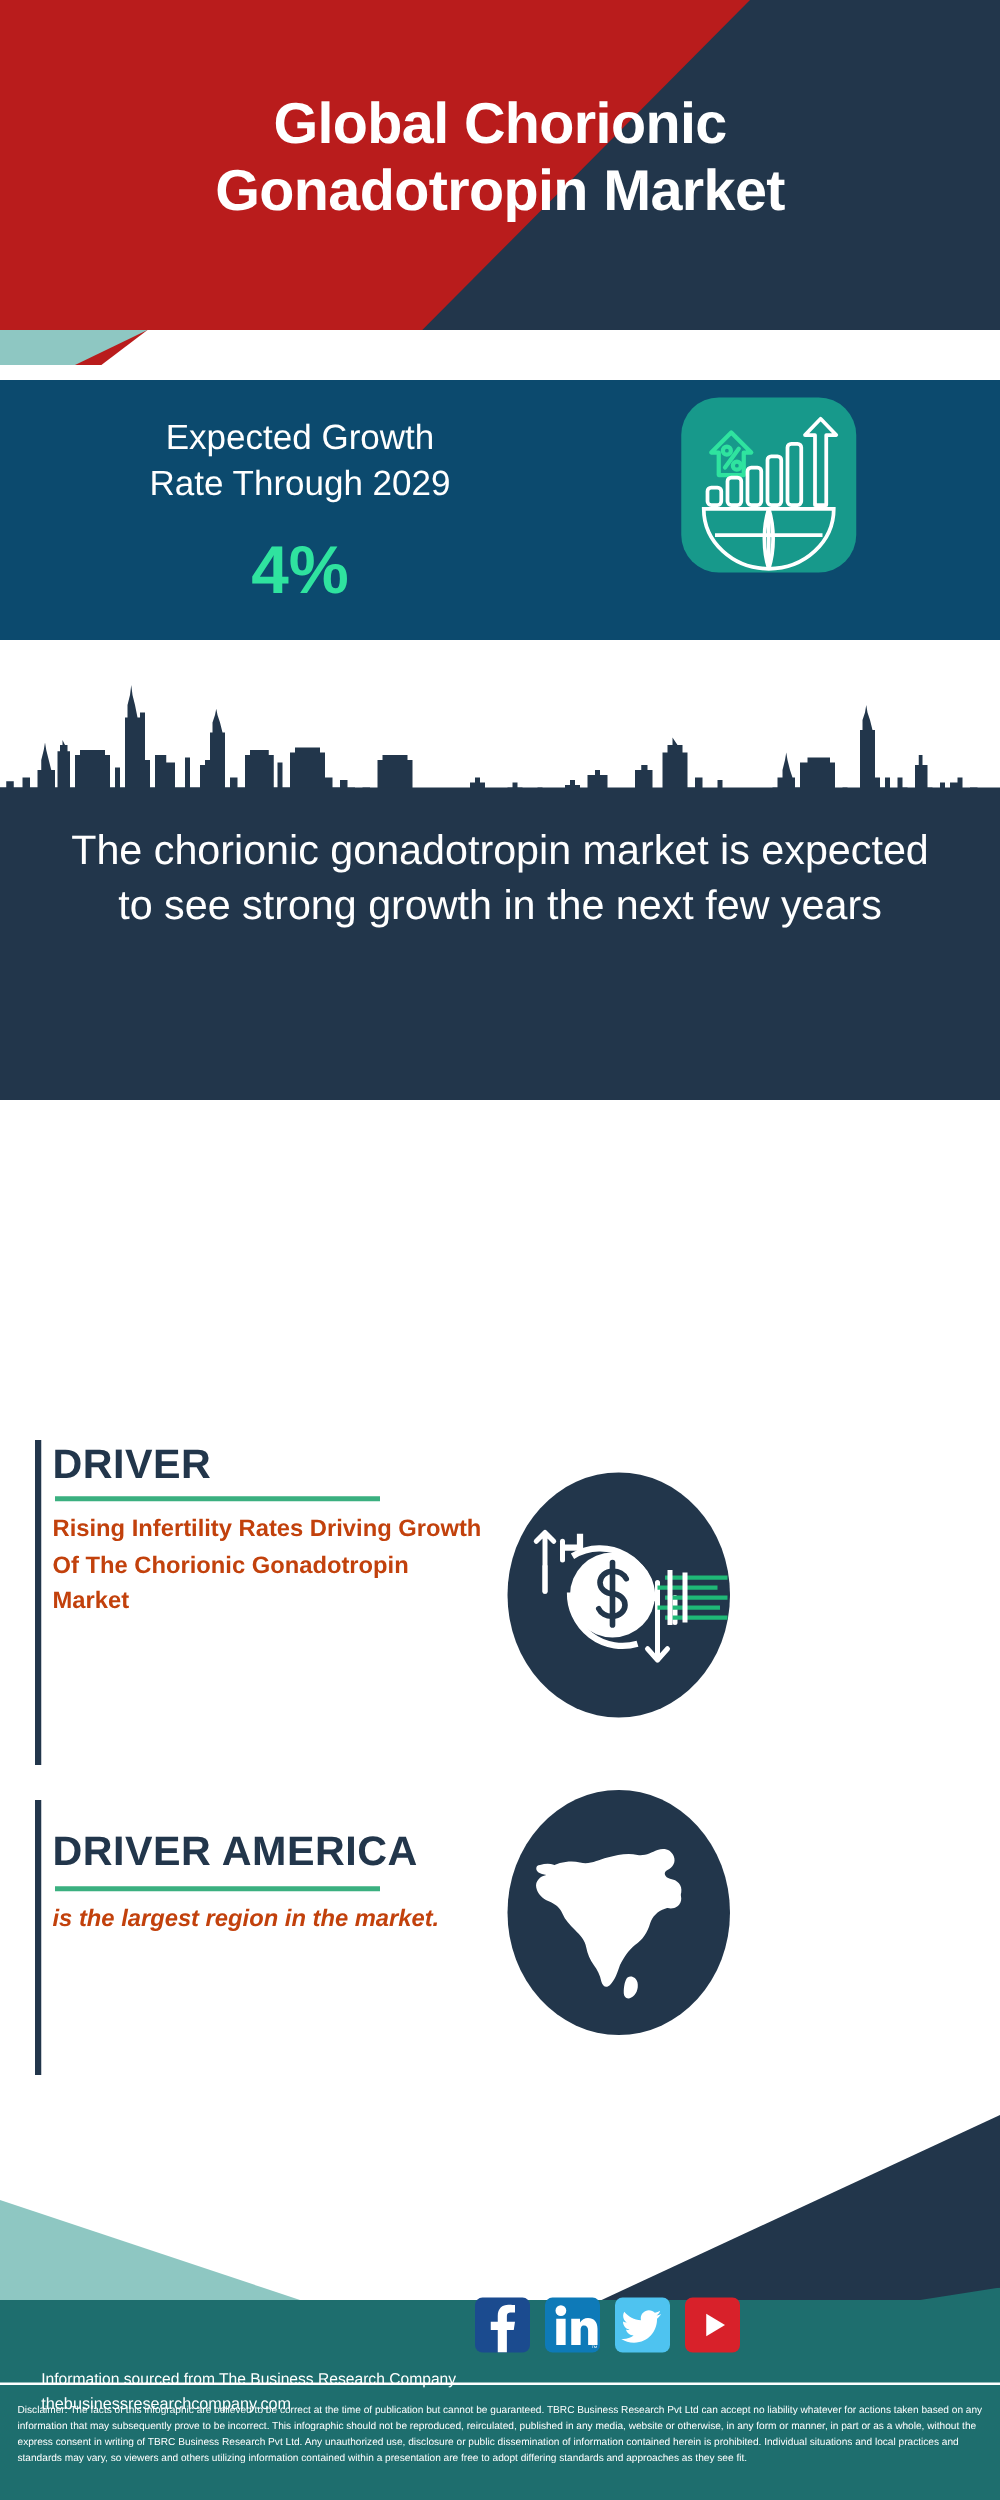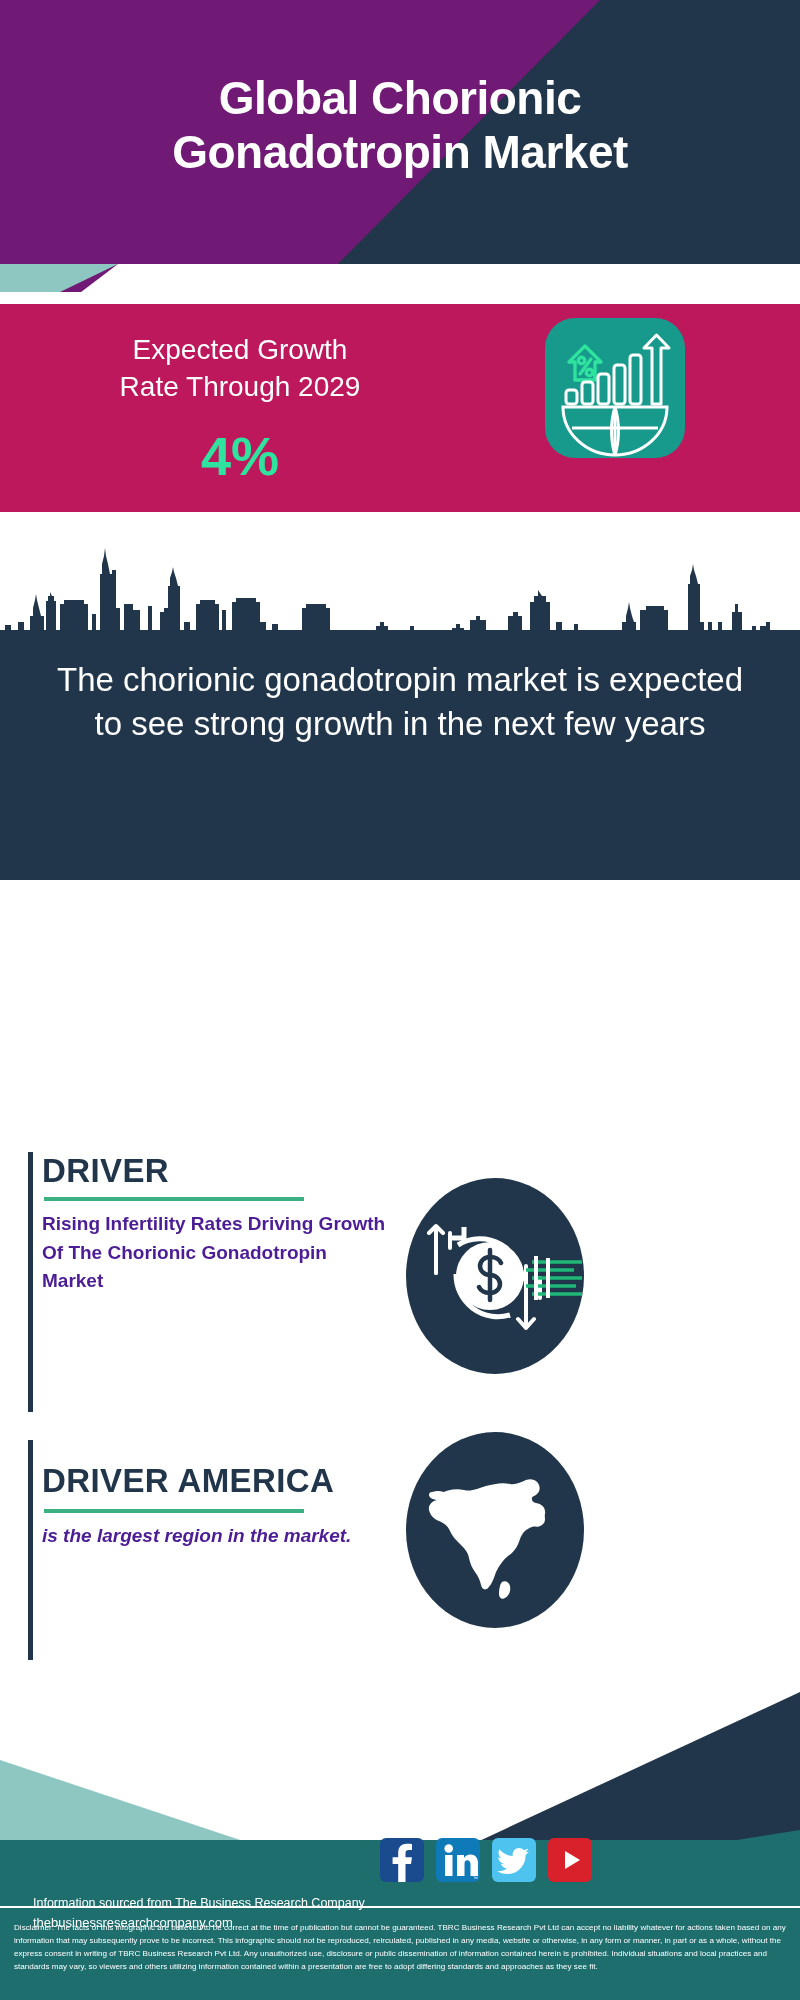--- a/index.html
+++ b/index.html
@@ -7,21 +7,21 @@
   body {
     width:800px; height:2000px;
     font-family:"Liberation Sans", sans-serif;
     position:relative; overflow:hidden;
     background:#ffffff;
   }
 
   
   .header {
     position:absolute; left:0; top:0; width:800px; height:292px;
-    background:#701a75; overflow:hidden;
+    background:#b91c1c; overflow:hidden;
   }
   .header .diag-dark {
     position:absolute; left:0; top:0; width:800px; height:292px;
     background:#22364b;
     clip-path: polygon(310px 292px, 600px 0px, 800px 0px, 800px 292px);
   }
   .header-title {
     position:absolute; left:0; top:72px; width:800px;
     text-align:center; color:#ffffff;
     font-size:46px; line-height:1.17; font-weight:bold;
@@ -37,21 +37,21 @@
   }
   .band-white {
     position:absolute; left:0; top:264px; width:800px; height:44px;
     background:#ffffff;
     clip-path: polygon(118px 0, 800px 0, 800px 44px, 60px 44px);
   }
 
   
   .growth {
     position:absolute; left:0; top:304px; width:800px; height:208px;
-    background:#be185d;
+    background:#0c4a6e;
   }
   .growth-text {
     position:absolute; left:30px; top:28px; width:420px;
     text-align:center; color:#ffffff;
     font-size:28px; line-height:1.32; font-weight:normal;
   }
   .growth-pct {
     position:absolute; left:30px; top:125px; width:420px;
     text-align:center; color:#2fe39f;
     font-size:54px; font-weight:bold; line-height:1;
@@ -93,21 +93,21 @@
   .bar-region { left:28px; top:1440px; height:230px; }
 
   .blk-title {
     position:absolute; color:#22364b;
     font-size:33px; font-weight:bold; letter-spacing:0.4px;text-align:center;
   }
   .blk-rule {
     position:absolute; height:4px; background:#3bb080;
   }
   .blk-body {
-    position:absolute; color:#4c1d95;
+    position:absolute; color:#c2410c;
     font-size:19px; font-weight:bold; line-height:1.5;
   }
 
   .circle-icon {
     position:absolute; border-radius:50%;
     background:#22364b;
   }
 
   
   .footer {

